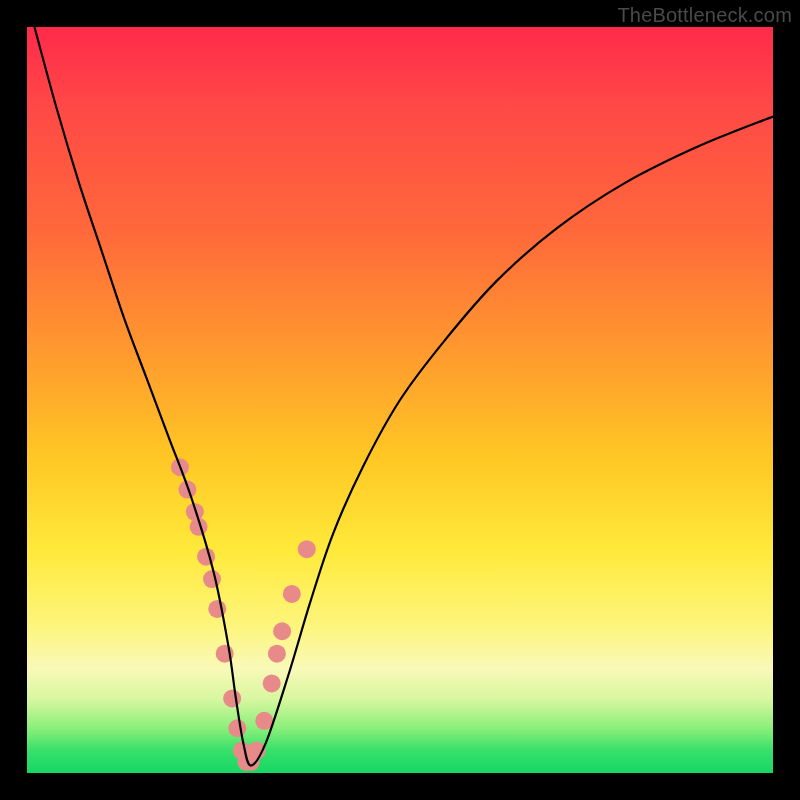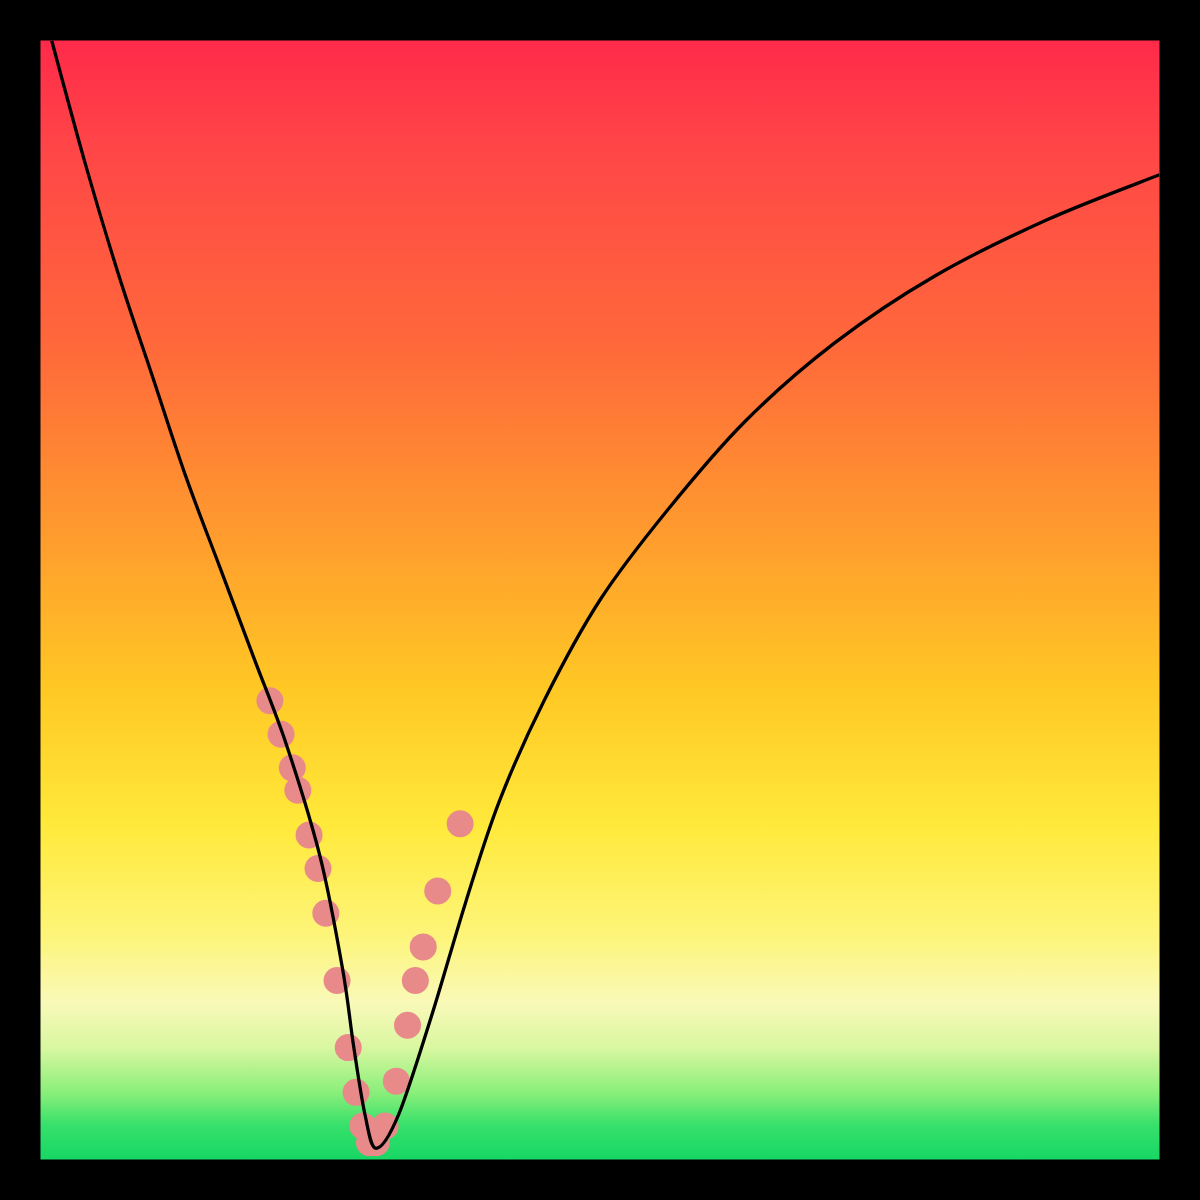--- a/index.html
+++ b/index.html
@@ -58,20 +58,21 @@
     left: 0;
     width: 746px;
     height: 746px;
   }
 </style>
 </head>
 <body>
 
 <div class="frame">
 
+  <div class="watermark">TheBottleneck.com</div>
 
   <div class="plot">
     <svg class="curve" viewBox="0 0 746 746" preserveAspectRatio="none">
       <g id="marker-group">
           <circle cx="152.92999999999998" cy="440.14000000000004" r="9" fill="#e98a8a"></circle>
           <circle cx="160.39" cy="462.52" r="9" fill="#e98a8a"></circle>
           <circle cx="167.85" cy="484.90000000000003" r="9" fill="#e98a8a"></circle>
           <circle cx="171.58" cy="499.82" r="9" fill="#e98a8a"></circle>
           <circle cx="179.04" cy="529.6600000000001" r="9" fill="#e98a8a"></circle>
           <circle cx="185.008" cy="552.04" r="9" fill="#e98a8a"></circle>

